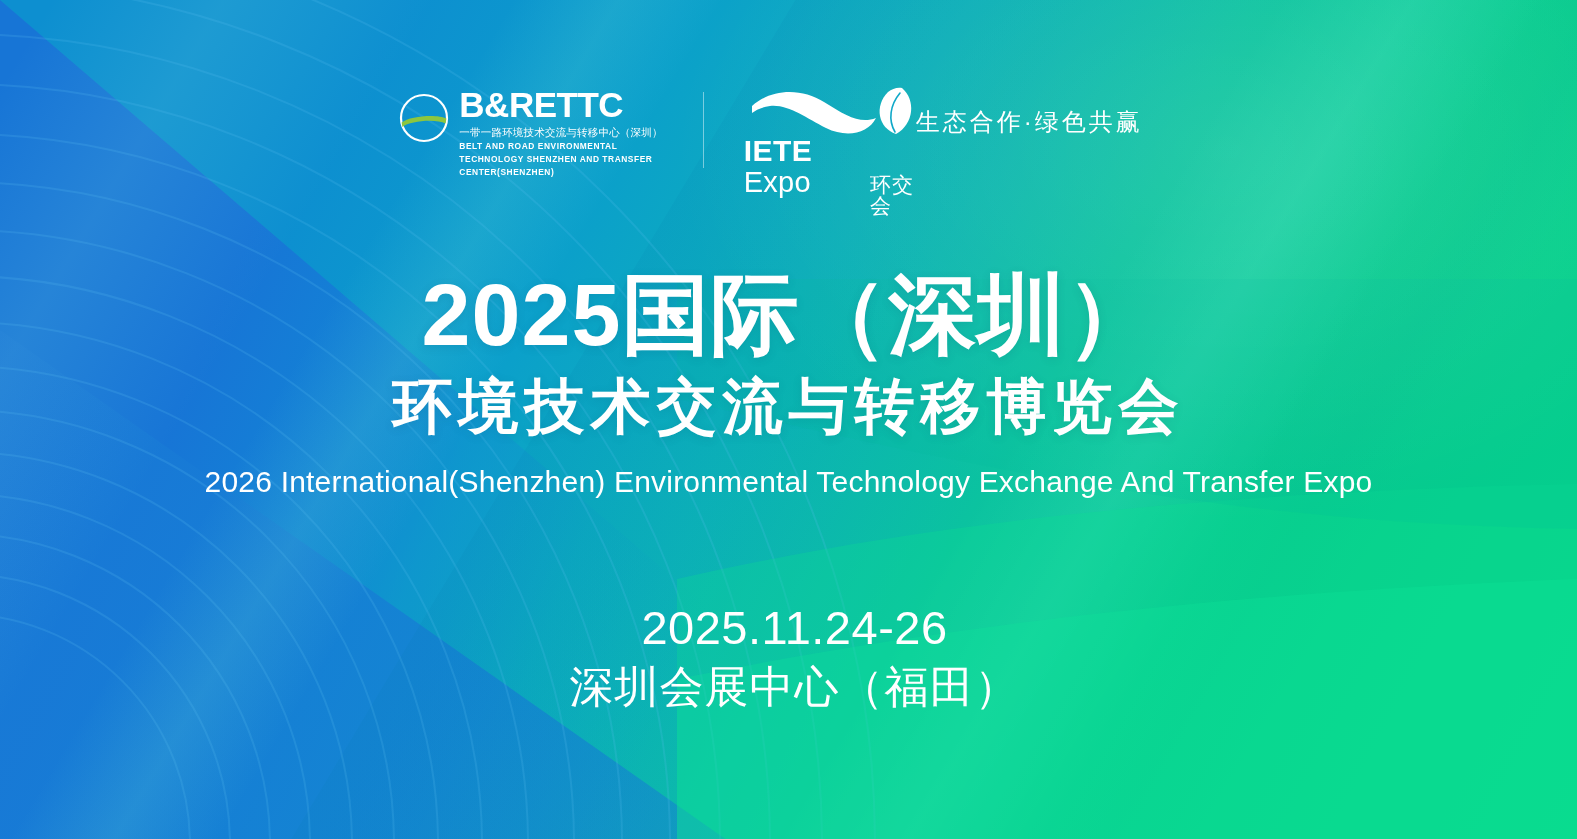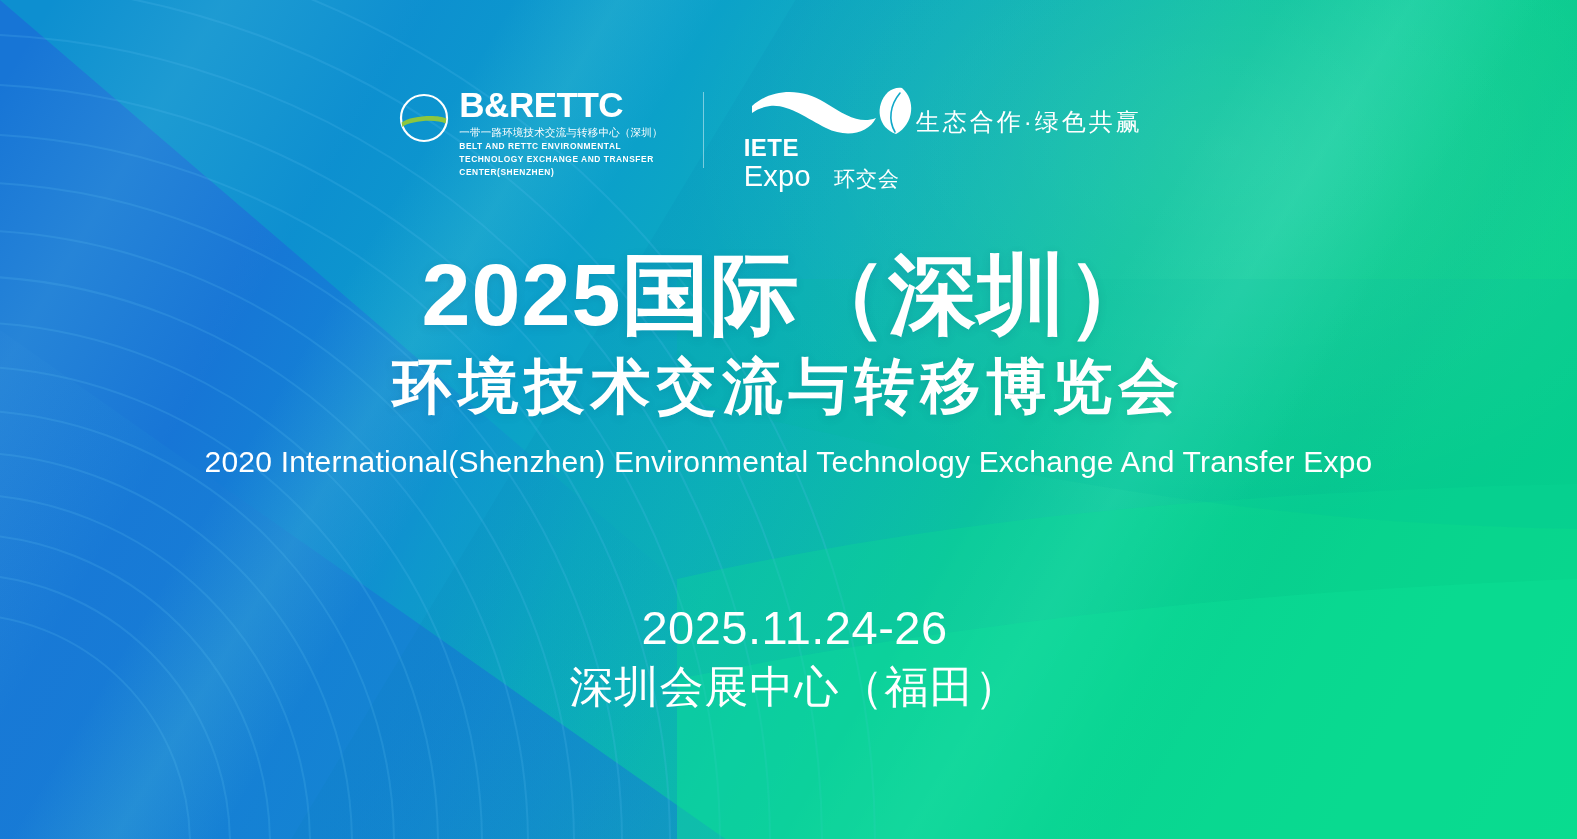--- a/index.html
+++ b/index.html
@@ -118,38 +118,38 @@
     width:1px;align-self:stretch;margin:6px 0 22px 0;
     background:rgba(255,255,255,.45);
   }
 
   
   .iete{position:relative;width:172px;height:104px;padding-top:0;}
   .iete-mark{position:absolute;left:6px;top:0;width:166px;height:58px;}
   .iete-mark svg{display:block;}
   .iete-words{position:absolute;left:0;top:50px;}
   .iete-top{
-    color:#fff;font-weight:700;font-size:24px;line-height:1;
+    color:#fff;font-weight:700;font-size:30px;line-height:1;
     letter-spacing:.5px;
   }
   .iete-bottom{
     display:flex;align-items:baseline;gap:23px;margin-top:2px;
   }
   .iete-expo{color:#fff;font-size:29px;line-height:1;font-weight:400;letter-spacing:.3px;}
-  .iete-cn{color:#fff;font-size:21px;line-height:1;font-weight:500;letter-spacing:1px;}
+  .iete-cn{color:#fff;font-size:21px;line-height:1;font-weight:500;letter-spacing:1px;margin-left:36px;}
 
   
   .tagline{
     color:#fff;font-size:24px;letter-spacing:3px;font-weight:400;
     white-space:nowrap;padding-top:20px;
   }
 
   
   .center{
-    position:absolute;left:0;right:0;top:250px;
+    position:absolute;left:0;right:0;top:270px;
     display:flex;flex-direction:column;align-items:center;
   }
   .title-line1{
     color:#fff;font-weight:700;font-size:88px;line-height:1.02;
     letter-spacing:1px;white-space:nowrap;
     text-shadow:0 2px 10px rgba(0,60,90,.13);
   }
   .title-line2{
     color:#fff;font-weight:700;font-size:60px;line-height:1.02;
     letter-spacing:6px;white-space:nowrap;margin-top:16px;
@@ -231,22 +231,22 @@
       <div class="brettc">
         <span class="globe-icon">
           <svg width="52" height="52" viewBox="0 0 52 52" fill="none" aria-hidden="true">
             <circle cx="26" cy="26" r="23" stroke="#ffffff" stroke-width="2.2" fill="none"></circle>
             <path d="M3.6 30.6 C 12 23.4 40 22 48.4 26.4 L47.6 31.4 C 38 26.6 12 28.6 4.4 35 Z" fill="#8cc63f"></path>
           </svg>
         </span>
         <span class="brettc-text">
           <span class="brettc-word">B&amp;RETTC</span>
           <span class="brettc-cn">一带一路环境技术交流与转移中心（深圳）</span>
-          <span class="brettc-en">BELT AND RETTC ENVIRONMENTAL</span>
-          <span class="brettc-en">TECHNOLOGY EXCHANGE AND TRANSFER</span>
+          <span class="brettc-en">BELT AND ROAD ENVIRONMENTAL</span>
+          <span class="brettc-en">TECHNOLOGY SHENZHEN AND TRANSFER</span>
           <span class="brettc-en">CENTER(SHENZHEN)</span>
         </span>
       </div>
 
       <div class="divider-rule"></div>
 
       <div class="iete">
         <span class="iete-mark">
           <svg width="166" height="58" viewBox="0 0 166 58" fill="none" aria-hidden="true">
             <path d="M2 20 C 22 2 52 2 74 16 C 96 30 110 38 126 32 C 118 48 96 52 76 42 C 56 32 38 18 20 20 C 12 21 6 24 2 27 Z" fill="#ffffff"></path>
@@ -264,21 +264,21 @@
       </div>
 
     </div>
 
     <div class="tagline">生态合作·绿色共赢</div>
   </div>
 
   <div class="center">
     <div class="title-line1">2025国际（深圳）</div>
     <div class="title-line2">环境技术交流与转移博览会</div>
-    <div class="subtitle-en">2020 International(Shenzhen) Environmental Technology Exchange And Transfer Expo</div>
+    <div class="subtitle-en">2026 International(Shenzhen) Environmental Technology Exchange And Transfer Expo</div>
   </div>
 
   <div class="info">
     <div class="event-date">2025.11.24-26</div>
     <div class="event-venue">深圳会展中心（福田）</div>
   </div>
 
 </div>
 
 </body></html>

